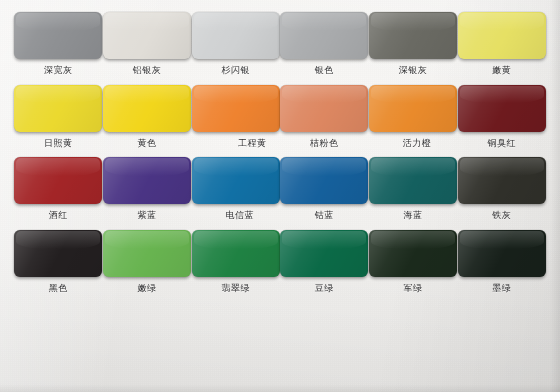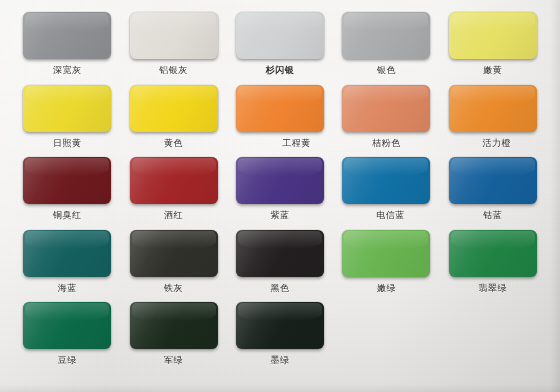--- a/index.html
+++ b/index.html
@@ -43,21 +43,21 @@
       repeating-linear-gradient(90deg, rgba(0,0,0,0.010) 0px, rgba(0,0,0,0.010) 1px, rgba(255,255,255,0.010) 1px, rgba(255,255,255,0.010) 2px);
   }
 
   #grid {
     position: absolute;
     left: 0;
     top: 0;
     width: 560px;
     height: 375px;
     display: grid;
-    grid-template-columns: repeat(5, 1fr);
+    grid-template-columns: repeat(6, 1fr);
     grid-template-rows: repeat(5, 1fr);
     padding: 8px 14px 4px 14px;
     box-sizing: border-box;
     column-gap: 0px;
     row-gap: 0px;
   }
   .cell {
     position: relative;
     display: flex;
     flex-direction: column;
@@ -145,27 +145,33 @@
     <div class="cell">
       <div class="swatch-wrap">
         <div class="swatch" style="background-color: rgb(224, 221, 215);"></div>
       </div>
       <div class="label" style="color: rgb(47, 47, 49);">铝银灰</div>
     </div>
     <div class="cell">
       <div class="swatch-wrap">
         <div class="swatch" style="background-color: rgb(207, 209, 210);"></div>
       </div>
-      <div class="label" style="color: rgb(47, 47, 49); font-weight: bold;">杉闪银</div>
+      <div class="label" style="color: rgb(47, 47, 49);">杉闪银</div>
     </div>
     <div class="cell">
       <div class="swatch-wrap">
         <div class="swatch" style="background-color: rgb(169, 171, 173);"></div>
       </div>
       <div class="label" style="color: rgb(47, 47, 49); text-align: right;">银色</div>
+    </div>
+    <div class="cell">
+      <div class="swatch-wrap">
+        <div class="swatch" style="background-color: rgb(106, 106, 99);"></div>
+      </div>
+      <div class="label" style="color: rgb(47, 47, 49);">深银灰</div>
     </div>
 
     <div class="cell">
       <div class="swatch-wrap">
         <div class="swatch" style="background-color: rgb(230, 224, 100);"></div>
       </div>
       <div class="label" style="color: rgb(47, 47, 49);">嫩黄</div>
     </div>
     <div class="cell">
       <div class="swatch-wrap">

